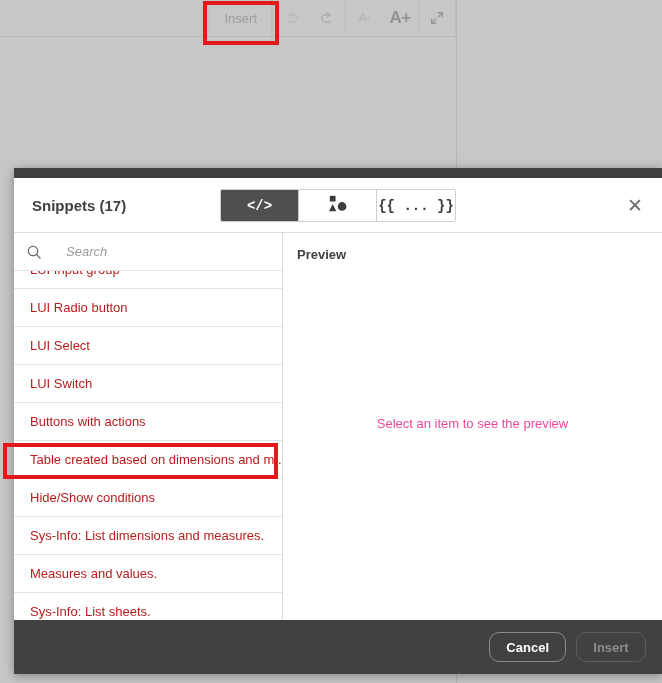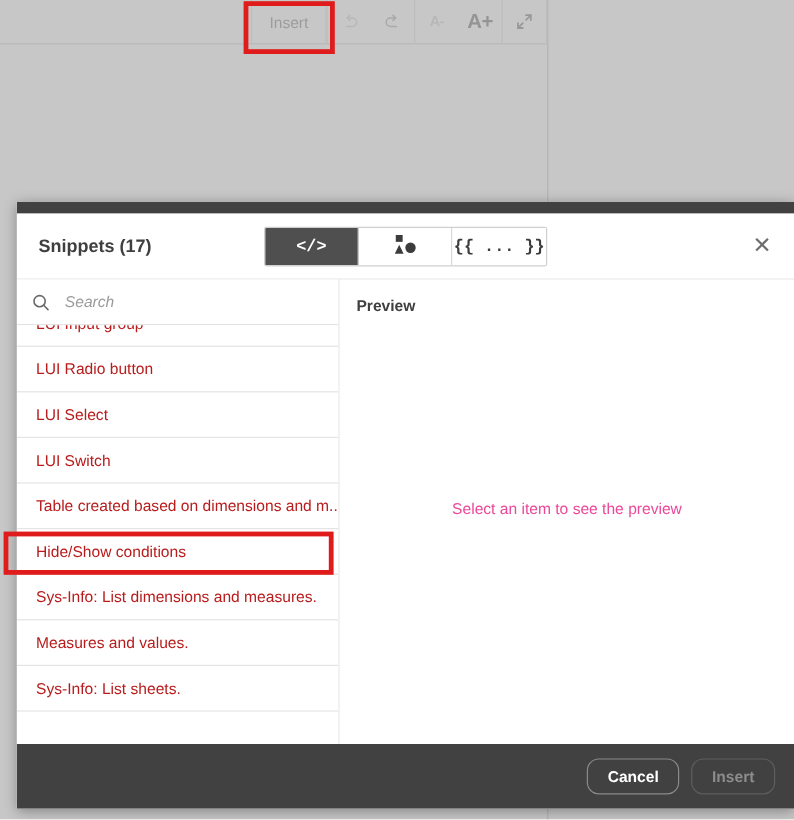--- a/index.html
+++ b/index.html
@@ -229,20 +229,21 @@
   }
   #search-input {
     border: none;
     outline: none;
     font-family: "Liberation Sans", sans-serif;
     font-size: 13px;
     font-style: italic;
     color: #15803d;
     background: transparent;
     width: 100%;
+    margin-left: 12px;
   }
   #search-input::placeholder {
     color: #9b9b9b;
     font-style: italic;
   }
   #snippet-list {
     flex: 1 1 auto;
     overflow: hidden;
     background: #ffffff;
     position: relative;
@@ -422,20 +423,21 @@
         </span>
         <input id="search-input" type="text" value="" placeholder="Search" style="">
       </div>
 
       <div id="snippet-list">
         <div id="snippet-list-inner">
           <div class="snippet-item">LUI Input group</div>
           <div class="snippet-item">LUI Radio button</div>
           <div class="snippet-item">LUI Select</div>
           <div class="snippet-item">LUI Switch</div>
+          <div class="snippet-item">Buttons with actions</div>
           <div class="snippet-item">Table created based on dimensions and m...</div>
           <div class="snippet-item">Hide/Show conditions</div>
           <div class="snippet-item">Sys-Info: List dimensions and measures.</div>
           <div class="snippet-item">Measures and values.</div>
           <div class="snippet-item">Sys-Info: List sheets.</div>
         </div>
       </div>
     </div>
 
     <div id="preview-column">

